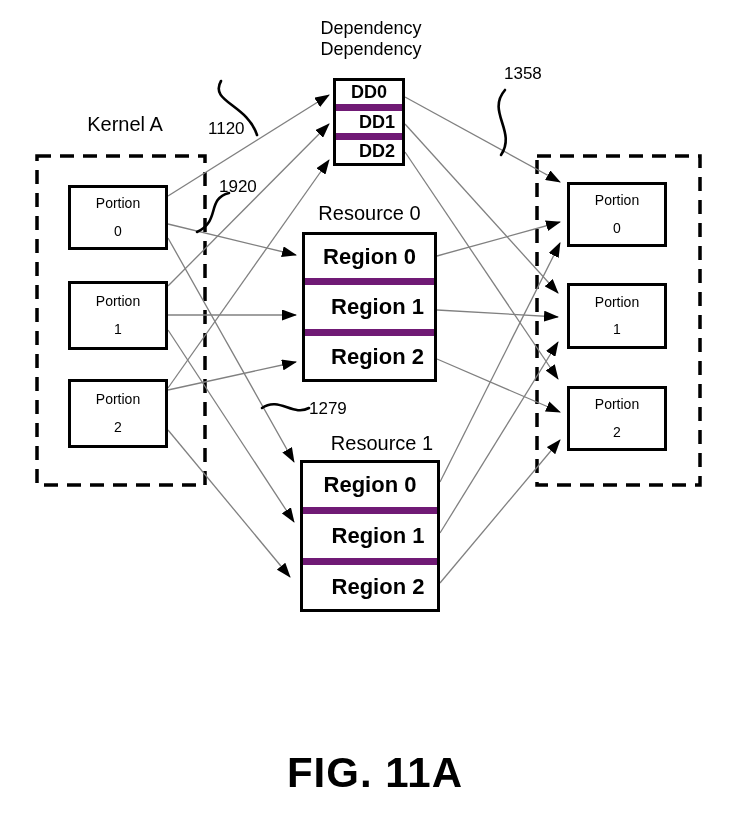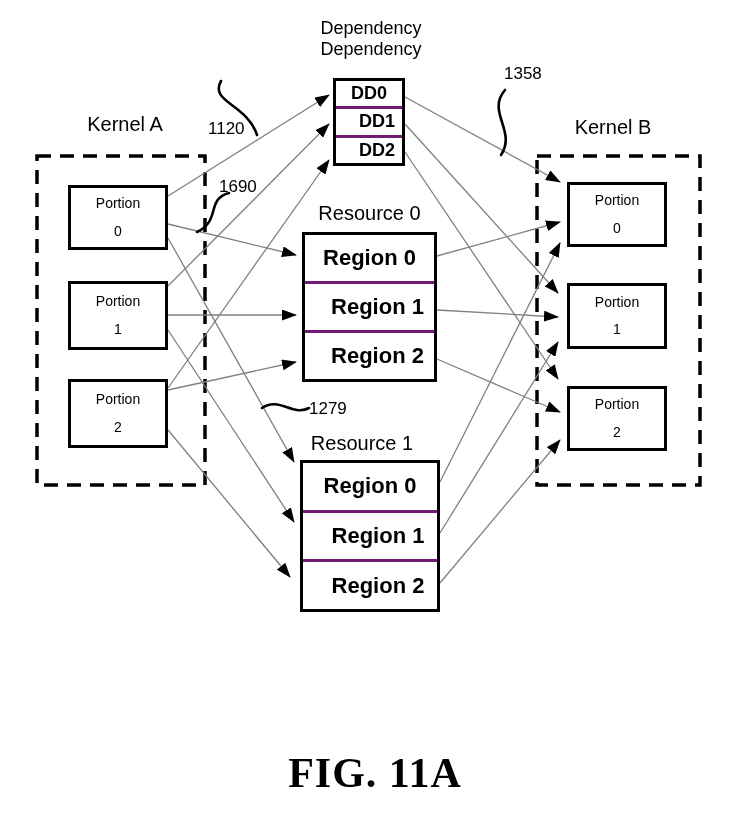--- a/index.html
+++ b/index.html
@@ -8,21 +8,21 @@
     position:relative; width:750px; height:820px; background:#fff;
     font-family:"Liberation Sans", sans-serif; color:#000; overflow:hidden;
   }
   #wires { position:absolute; left:0; top:0; width:750px; height:820px; }
   .abs { position:absolute; }
   .ctr { display:flex; align-items:center; justify-content:center; text-align:center; }
   .solid-box { background:#fff; border:3px solid #000;gap:10px; }
   .stack { background:#0c4a6e; border:3px solid #000; display:flex; flex-direction:column;font-weight:bold; }
   .stack .row { flex:1; display:flex; align-items:center; justify-content:center;
                 font-size:22px; background:#fff; }
-  .stack .row + .row { border-top:3px solid #701a75;padding-left:16px; }
+  .stack .row + .row { border-top:7px solid #701a75;padding-left:16px; }
   .portion { font-size:14px; line-height:1.25; display:flex; flex-direction:column;
              align-items:center; justify-content:center; }
   .kernel-title { font-size:20px; }
   .group-title { font-size:20px; }
   .ref-num { font-size:17px; }
   .dd-row { font-size:18px !important; }
   .dep-title { font-size:18px; line-height:1.18; }
   .fig-caption { font-size:42px; font-weight:bold; letter-spacing:1px; }
 </style>
 </head>
@@ -84,47 +84,46 @@
   </div>
   <div class="abs solid-box portion" style="left:68px; top:281px; width:100px; height:69px;">
     <span>Portion</span>
     <span>1</span>
   </div>
   <div class="abs solid-box portion" style="left:68px; top:379px; width:100px; height:69px;">
     <span>Portion</span>
     <span>2</span>
   </div>
 
-  <div class="abs ctr kernel-title" style="left:543px; top:112px; width:140px; height:30px;">Kernel B</div>
   <div class="abs solid-box portion" style="left:567px; top:182px; width:100px; height:65px;">
     <span>Portion</span>
     <span>0</span>
   </div>
   <div class="abs solid-box portion" style="left:567px; top:283px; width:100px; height:66px;">
     <span>Portion</span>
     <span>1</span>
   </div>
   <div class="abs solid-box portion" style="left:567px; top:386px; width:100px; height:65px;">
     <span>Portion</span>
     <span>2</span>
   </div>
 
   <div class="abs ctr group-title" style="left:302px; top:201px; width:135px; height:24px;">Resource 0</div>
   <div class="abs stack" style="left:302px; top:232px; width:135px; height:150px;">
     <div class="row">Region 0</div>
     <div class="row">Region 1</div>
     <div class="row">Region 2</div>
   </div>
 
-  <div class="abs ctr group-title" style="left:292px; top:431px; width:140px; height:24px;">Resource 1</div>
+  <div class="abs ctr group-title" style="left:312px; top:431px; width:140px; height:24px;">Resource 1</div>
   <div class="abs stack" style="left:300px; top:460px; width:140px; height:152px;">
     <div class="row">Region 0</div>
     <div class="row">Region 1</div>
     <div class="row">Region 2</div>
   </div>
 
   <div class="abs ref-num" style="left:208px; top:75px;margin-top:44px;">1120</div>
   <div class="abs ref-num" style="left:504px; top:64px;">1358</div>
-  <div class="abs ref-num" style="left:219px; top:177px;">1690</div>
+  <div class="abs ref-num" style="left:219px; top:177px;">1920</div>
   <div class="abs ref-num" style="left:309px; top:399px;">1279</div>
 
-  <div class="abs ctr fig-caption" style="left:225px; top:748px; width:300px; height:50px;font-family:Liberation Serif, serif;">FIG. 11A</div>
+  <div class="abs ctr fig-caption" style="left:225px; top:748px; width:300px; height:50px;">FIG. 11A</div>
 </div>
 
 </body></html>

